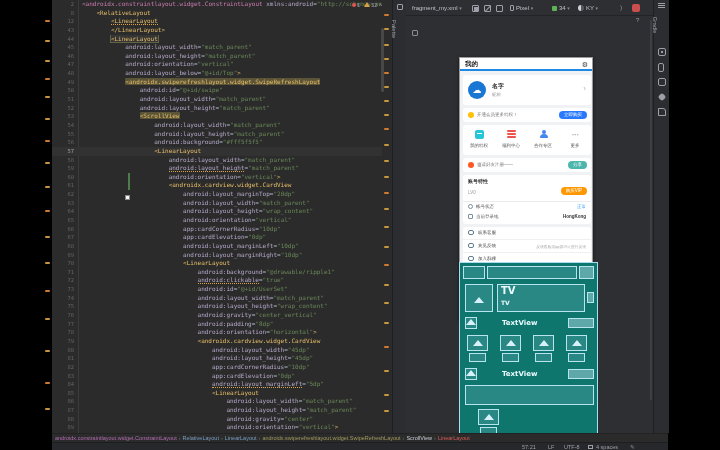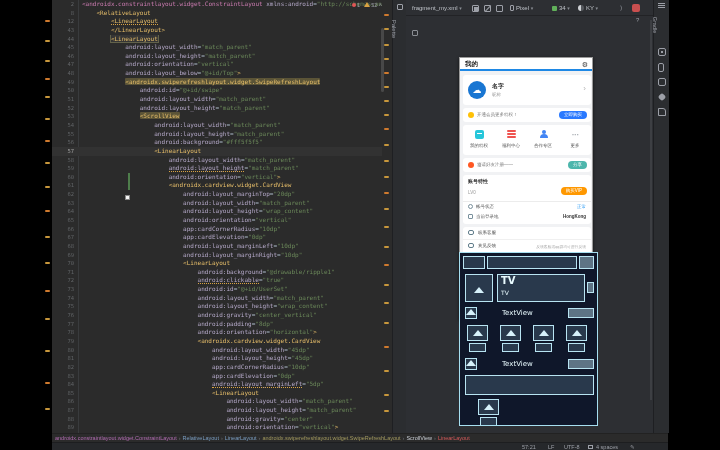--- a/index.html
+++ b/index.html
@@ -101,24 +101,24 @@
   #feat-login-val { position:absolute; right:5px; top:39px; font-size:4.5px; color:#333; font-weight:bold; }
   #card-support { top:169px; height:38px; }
   .srow { position:absolute; left:0; width:128px; height:12px; }
   .srow .sico { position:absolute; left:5px; top:3px; width:6px; height:5px; border:1px solid #607d8b; border-radius:2px; }
   .srow .slabel { position:absolute; left:15px; top:3px; font-size:4.5px; color:#444; }
   .srow .snote { position:absolute; right:5px; top:4px; font-size:3.8px; color:#aaa; }
   .sdiv { position:absolute; left:0; width:128px; height:1px; background:#f0f0f0; }
   #card-empty { top:210px; height:48px; }
 
   
-  #blueprint { position:absolute; left:53px; top:252px; width:139px; height:174px; background:#0f172a; border:1px solid #a6dff0; overflow:hidden; }
+  #blueprint { position:absolute; left:53px; top:262px; width:139px; height:174px; background:#0f766e; border:1px solid #a6dff0; overflow:hidden; }
   .bp-box { position:absolute; border:1px solid #b8e4f2; background:rgba(160,215,235,0.18); }
   .bp-fill { background:rgba(190,230,245,0.45); }
-  .bp-text { position:absolute; color:#e9fbff; font-family:"DejaVu Sans", sans-serif; }
+  .bp-text { position:absolute; color:#e9fbff; font-family:"DejaVu Sans", sans-serif;font-weight:bold; }
   .bp-img:after { content:""; position:absolute; left:50%; bottom:30%; margin-left:-5px; width:0; height:0;
                   border-left:5px solid transparent; border-right:5px solid transparent; border-bottom:6px solid #d6f1fa; }
 
   
   #right-strip { position:absolute; left:653px; top:0; width:16px; height:433px; background:#2b2d30; border-left:1px solid #1e1f22; }
   #strip-burger { position:absolute; left:4px; top:3px; width:7px; height:1px; background:#9da0a8; box-shadow:0 2px 0 #9da0a8, 0 4px 0 #9da0a8; }
   #strip-label { position:absolute; left:-7px; top:22px; transform:rotate(90deg); color:#9da0a8; font-size:5.5px; white-space:nowrap; }
   .strip-ico { position:absolute; left:4px; width:8px; height:8px; border:1px solid #9da0a8; border-radius:2px; }
   .strip-ico.diamond { border:none; width:6px; height:6px; background:#9da0a8; transform:rotate(45deg); left:5px; }
   .strip-ico.dot:after { content:""; position:absolute; left:2px; top:2px; width:2px; height:2px; background:#9da0a8; }

